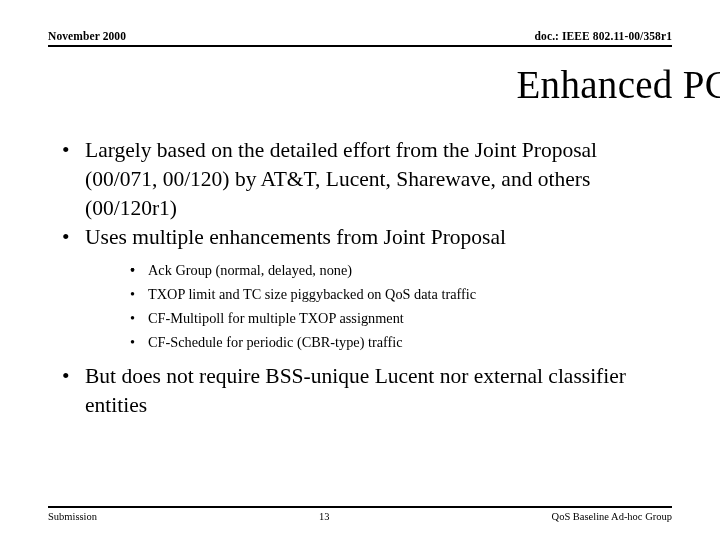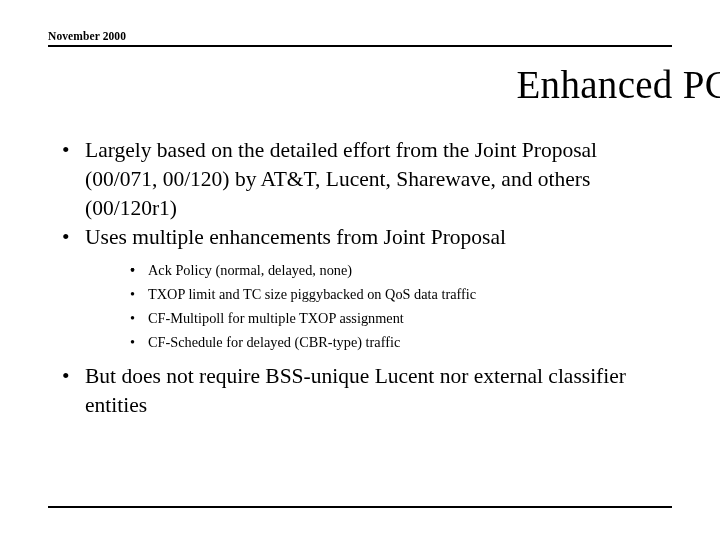--- a/index.html
+++ b/index.html
@@ -154,20 +154,21 @@
   }
 </style>
 </head>
 <body>
 
 <div class="slide">
 
   <div class="header">
     <div class="header-row">
       <span class="header-left">November 2000</span>
+      <span class="header-right">doc.: IEEE 802.11-00/358r1</span>
     </div>
     <div class="header-rule"></div>
   </div>
 
   <div class="title">Enhanced PCF</div>
 
   <div class="body">
     <ul class="level1">
 
       <li class="gap-after">
@@ -181,42 +182,47 @@
 
         <ul class="level2">
           <li>
             <span class="bullet">•</span>
           </li>
           <li>
             <span class="bullet">•</span>
           </li>
           <li>
             <span class="bullet">•</span>
-            <span>Ack Policy (normal, delayed, none)</span>
+            <span>Ack Group (normal, delayed, none)</span>
           </li>
           <li>
             <span class="bullet">•</span>
             <span>TXOP limit and TC size piggybacked on QoS data traffic</span>
           </li>
           <li>
             <span class="bullet">•</span>
             <span>CF-Multipoll for multiple TXOP assignment</span>
           </li>
           <li>
             <span class="bullet">•</span>
-            <span>CF-Schedule for delayed (CBR-type) traffic</span>
+            <span>CF-Schedule for periodic (CBR-type) traffic</span>
           </li>
         </ul>
       </li>
 
       <li>
         <span class="bullet">•</span>
         <span class="text">But does not require BSS-unique Lucent nor external classifier entities</span>
       </li>
 
     </ul>
   </div>
 
   <div class="footer">
     <div class="footer-rule"></div>
+    <div class="footer-row">
+      <span class="footer-left">Submission</span>
+      <span class="footer-center">13</span>
+      <span class="footer-right">QoS Baseline Ad-hoc Group</span>
+    </div>
   </div>
 
 </div>
 
 </body></html>

